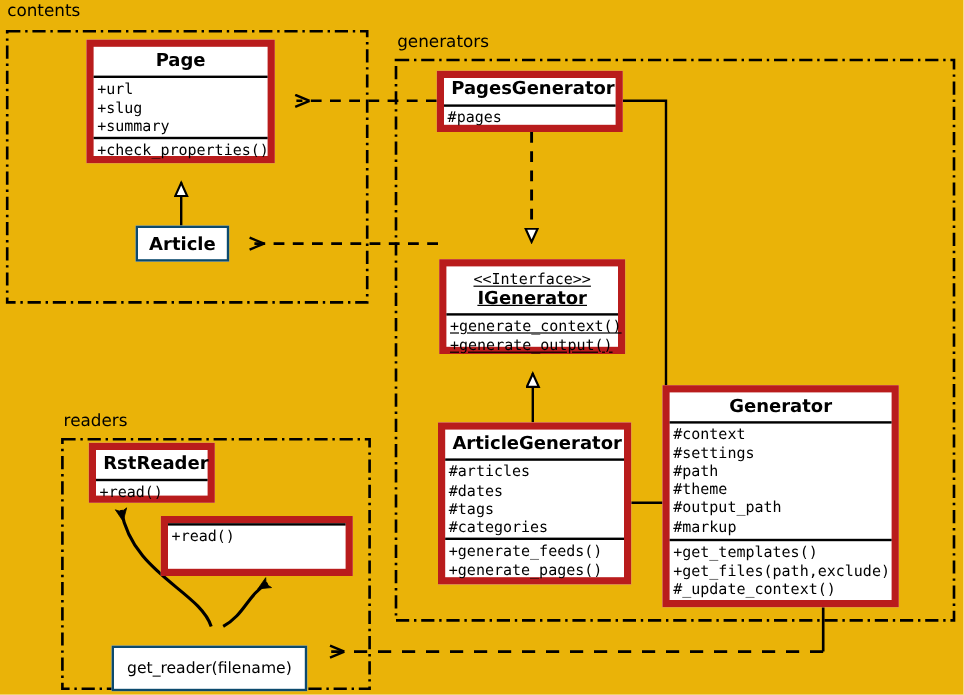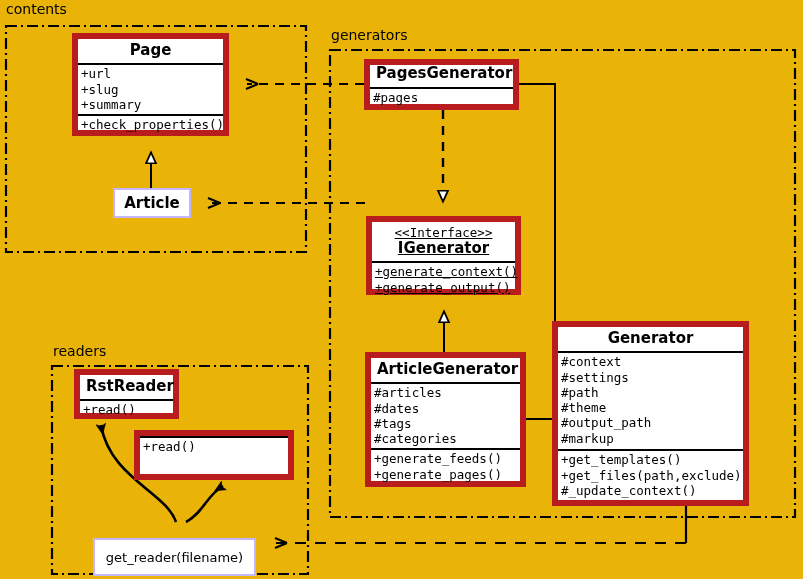--- a/index.html
+++ b/index.html
@@ -71,21 +71,21 @@
     color: #000;
     line-height: 1.22;
     white-space: nowrap;
   }
   .uml-compartment .member { display: block; }
 
   
   .plain-box {
     position: absolute;
     box-sizing: border-box;
-    border: 2px solid #c4b5fd;
+    border: 2px solid #0c4a6e;
     background: #ffffff;
     display: flex;
     align-items: center;
     justify-content: center;
     font-family: "DejaVu Sans", sans-serif;
     font-size: 15px;
     font-weight: bold;
     color: #000;
     white-space: nowrap;
   }

